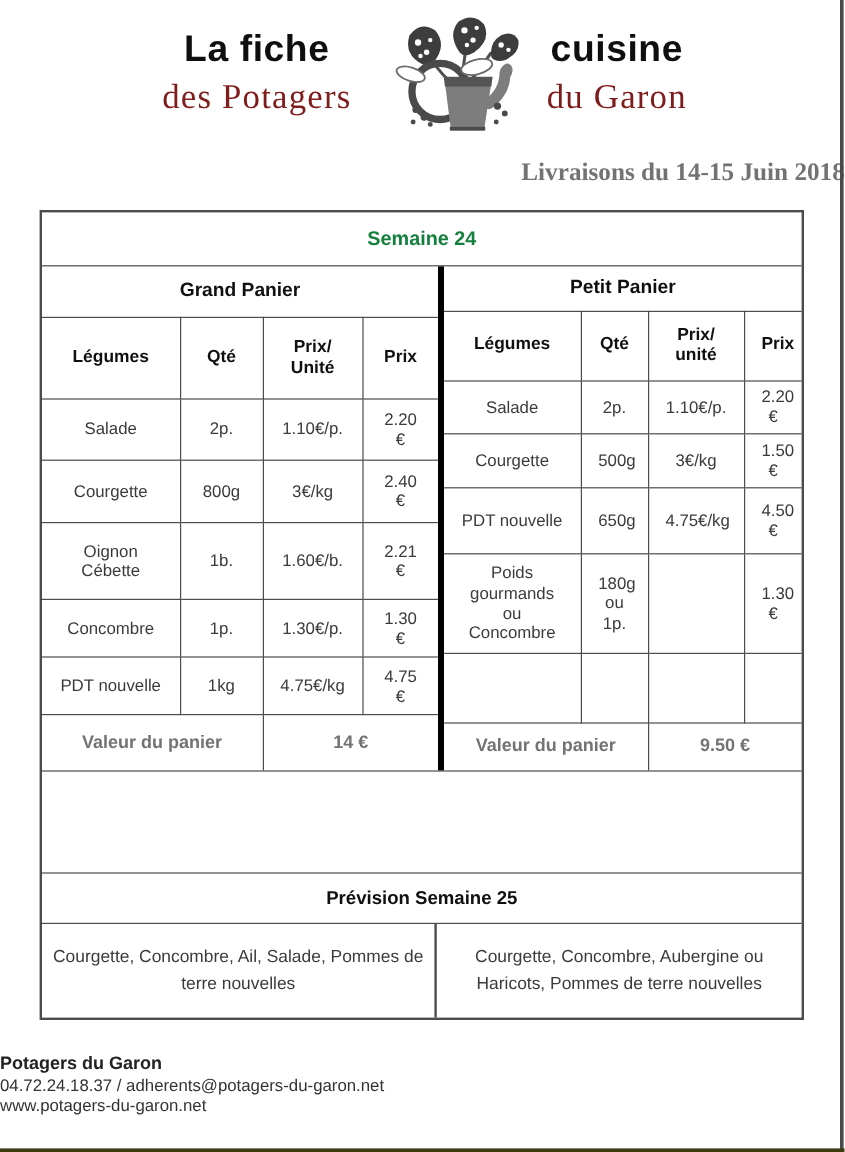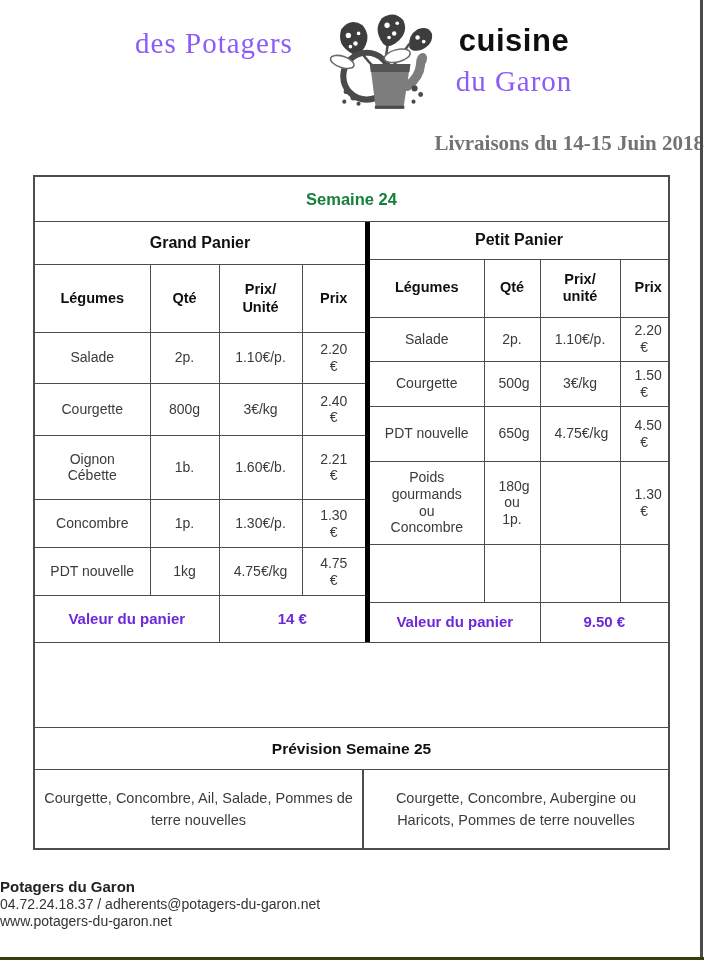--- a/index.html
+++ b/index.html
@@ -7,21 +7,21 @@
         font-family:"Liberation Sans", sans-serif;color:#3b3b3b;}
 
   
   .edge-right{position:absolute;top:0;right:1px;width:3px;height:100%;background:#4a4a4a;}
   .edge-bottom{position:absolute;bottom:0;left:0;width:100%;height:3px;background:#3b3b10;}
 
   
   .title-left{position:absolute;left:108px;top:22px;width:212px;text-align:center;}
   .title-right{position:absolute;left:426px;top:22px;width:176px;text-align:center;}
   .title-top{font-size:31px;font-weight:bold;color:#0f0f0f;letter-spacing:0.5px;line-height:38px;}
-  .title-script{font-family:cursive;font-size:29px;color:#8b5cf6;line-height:42px;letter-spacing:1px;}
+  .title-script{font-family:cursive;font-size:29px;color:#7f1d1d;line-height:42px;letter-spacing:1px;}
   .logo{position:absolute;left:328px;top:13px;width:112px;height:107px;}
   .subtitle{position:absolute;left:0;top:131px;width:100%;text-align:right;
             font-family:"Liberation Serif", serif;font-weight:bold;font-size:21px;color:#737373;}
 
   
   .sheet{position:absolute;left:33px;top:175px;width:633px;border:2px solid #4c4c4c;background:#fff;}
   .week-row{height:44px;border-bottom:1px solid #4c4c4c;display:flex;align-items:center;justify-content:center;
             font-weight:bold;font-size:16.5px;color:#15803d;}
   .panels{display:flex;align-items:stretch;}
   .divider{width:5px;background:#000;}
@@ -31,21 +31,21 @@
   .panel td{border:1px solid #4c4c4c;text-align:center;vertical-align:middle;
             font-size:14px;color:#3b3b3b;padding:2px 14px;line-height:1.18;}
   .panel tr:first-child td{border-top:none;}
   .panel tr:last-child td{border-bottom:none;}
   .panel.left td:first-child{border-left:none;}
   .panel.left td:last-child{border-right:none;}
   .panel.right td:first-child{border-left:none;}
   .panel.right td:last-child{border-right:none;}
   .panel .ptitle td{font-weight:bold;font-size:16px;color:#101010;}
   .panel .hdr td{font-weight:bold;font-size:14.5px;color:#101010;white-space:pre-line;}
-  .panel .total td{font-weight:bold;font-size:15px;color:#6d28d9;}
+  .panel .total td{font-weight:bold;font-size:15px;color:#737373;}
   .empty-block{height:84px;border-top:1px solid #4c4c4c;}
   .forecast-title{height:41px;border-top:1px solid #4c4c4c;border-bottom:1px solid #4c4c4c;
                   display:flex;align-items:center;justify-content:center;
                   font-weight:bold;font-size:15.5px;color:#101010;}
   .forecast-row{display:flex;height:78px;}
   .fc{display:flex;align-items:center;justify-content:center;text-align:center;
       font-size:14.5px;color:#3b3b3b;line-height:1.55;padding:0 8px;box-sizing:border-box;}
   .fc.left{width:329px;border-right:2px solid #4c4c4c;}
   .fc.right{flex:1;}
 
@@ -53,20 +53,21 @@
   .footer{position:absolute;left:0;top:877px;width:100%;text-align:left;color:#333;}
   .footer .org{font-weight:bold;font-size:15px;color:#222;line-height:19px;}
   .footer .line{font-size:14px;line-height:16.5px;}
 </style>
 </head>
 <body>
 
 <div class="page">
 
   <div class="title-left">
+    <div class="title-top">La fiche</div>
     <div class="title-script">des Potagers</div>
   </div>
 
   <div class="logo">
     <svg viewBox="0 0 110 105" width="112" height="107" xmlns="http://www.w3.org/2000/svg">
 
       <path d="M28,32 Q36,44 44,52" stroke="#4f4f4f" stroke-width="2.5" fill="none"></path>
       <path d="M60,20 Q58,36 56,50" stroke="#4f4f4f" stroke-width="2.5" fill="none"></path>
       <path d="M80,30 Q72,42 64,52" stroke="#4f4f4f" stroke-width="2.5" fill="none"></path>
 

